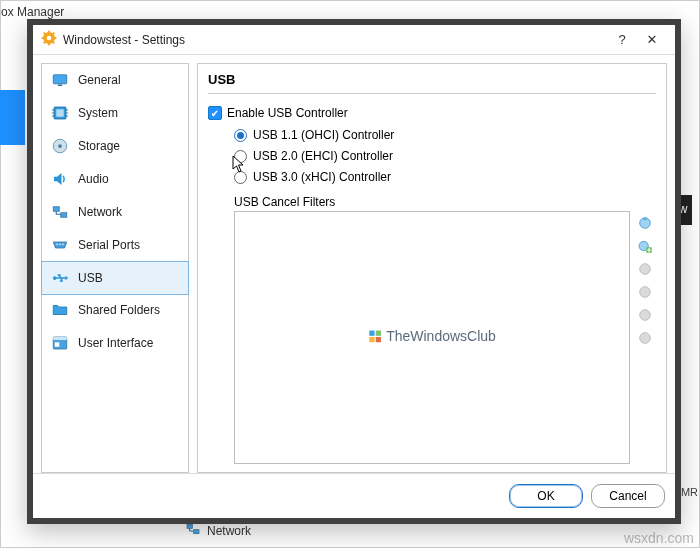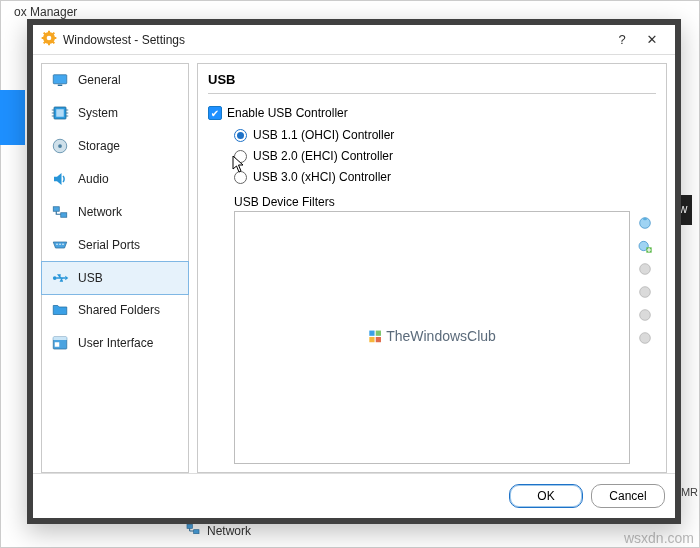--- a/index.html
+++ b/index.html
@@ -1,18 +1,18 @@
 <!DOCTYPE html>
 <html><head>
 <meta charset="utf-8">
 <style>
   * { box-sizing: border-box; font-family: "Segoe UI", Tahoma, sans-serif; }
   body { margin: 0; width: 700px; height: 548px; background: #f5f5f5; overflow: hidden; position: relative; }
   .bg-window { position:absolute; left:0; top:0; right:0; bottom:0; background:#fff; border:1px solid #ccc; }
-  .bg-title { font-size:12px; padding:4px 13px; color:#333; }
+  .bg-title { font-size:12px; padding:4px 0; color:#333; }
   .bg-left { position:absolute; left:0; top:90px; width:25px; height:55px; background:#1e90ff; }
   .bg-right { position:absolute; right:8px; top:195px; width:20px; height:30px; background:#222; color:#fff; font-size:12px; padding-top:7px; }
   .bg-oem { position:absolute; right:2px; bottom:50px; font-size:11px; color:#444; }
   .bg-net { position:absolute; left:185px; bottom:8px; font-size:12px; color:#333; display:flex; align-items:center; gap:6px; }
   .bg-net .icon svg { width:16px; height:16px; }
   .watermark-site { position:absolute; right:6px; bottom:2px; font-size:14px; color:#bbb; }
 
   .dialog { position:absolute; left:27px; top:19px; width:654px; height:505px; background:#fff; border:6px solid #404040; box-shadow:0 8px 24px rgba(0,0,0,.25); display:flex; flex-direction:column; }
   .titlebar { display:flex; align-items:center; height:30px; padding:0 8px; border-bottom:1px solid #ddd; }
   .titlebar .gear svg { width:16px; height:16px; }
@@ -209,21 +209,21 @@
         <div class="radio-row">
           <span class="radio"></span>
           <span>USB 2.0 (EHCI) Controller</span>
         </div>
         <div class="radio-row">
           <span class="radio"></span>
           <span>USB 3.0 (xHCI) Controller</span>
         </div>
       </div>
 
-      <div class="fieldset-label">USB Device Filters</div>
+      <div class="fieldset-label">USB Cancel Filters</div>
       <div class="filter-row">
         <div class="filter-box">
           <div class="watermark">
             <svg class="wm-logo" viewBox="0 0 24 24">
                 <rect x="2" y="2" width="9" height="9" fill="#3aa0e6"></rect>
                 <rect x="13" y="2" width="9" height="9" fill="#7bc56c"></rect>
                 <rect x="2" y="13" width="9" height="9" fill="#f6b73c"></rect>
                 <rect x="13" y="13" width="9" height="9" fill="#e06a4a"></rect>
               </svg>
             <span>TheWindowsClub</span>

